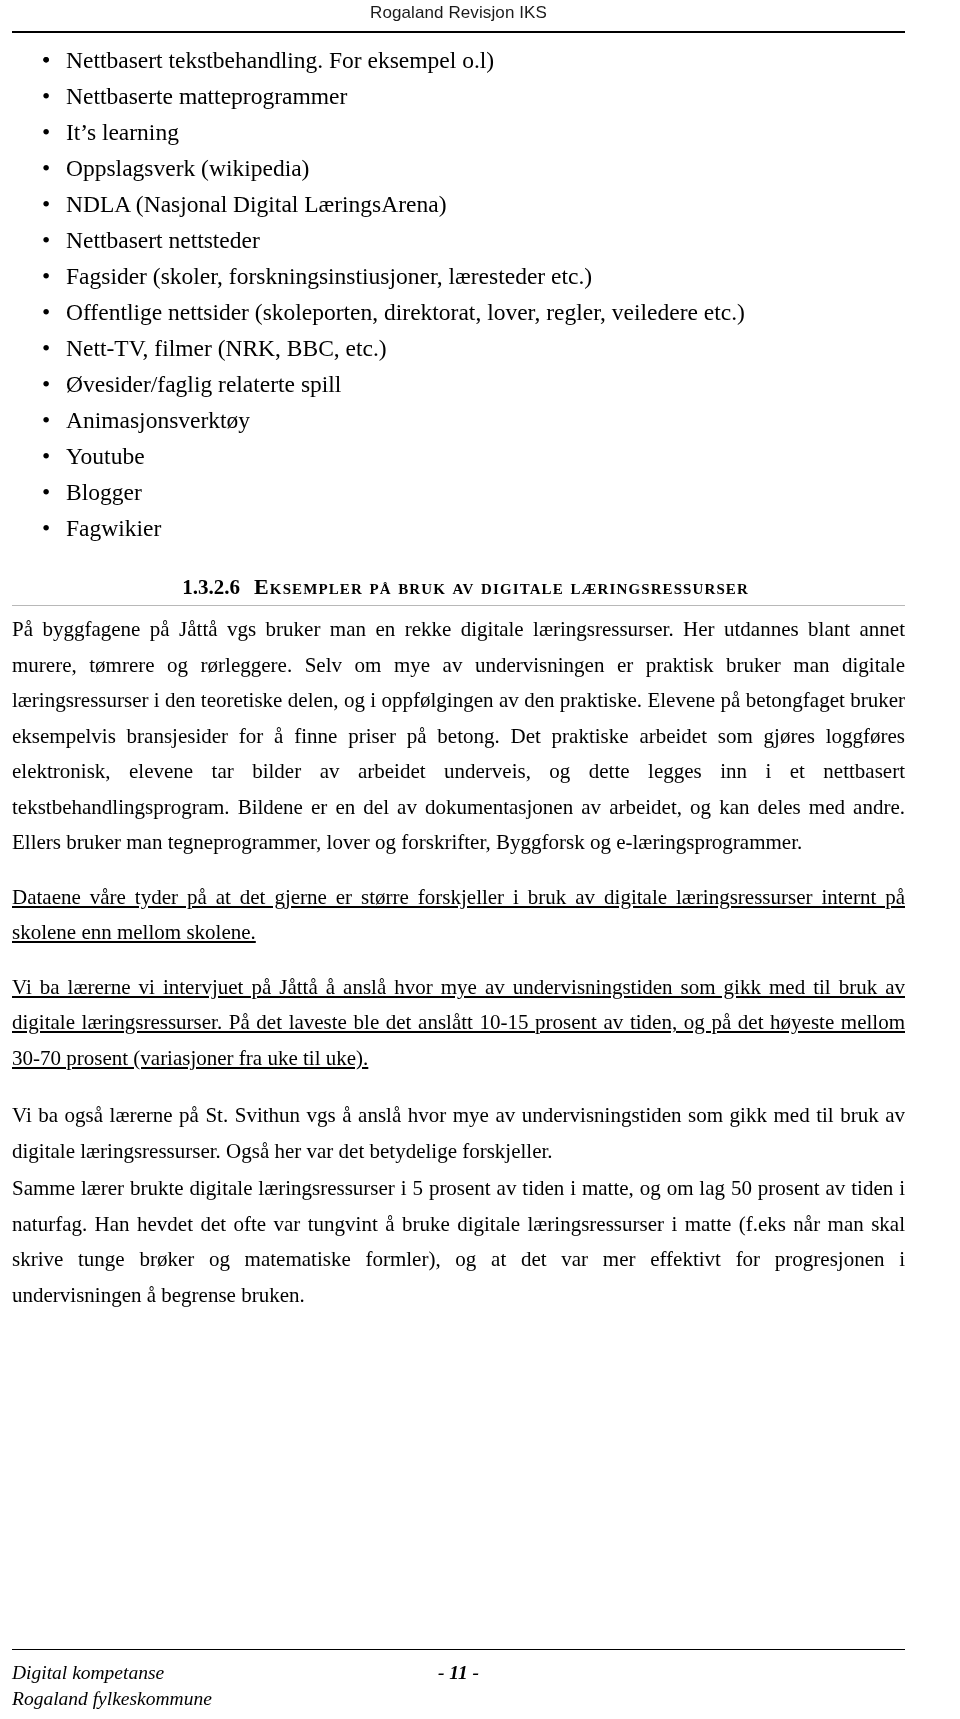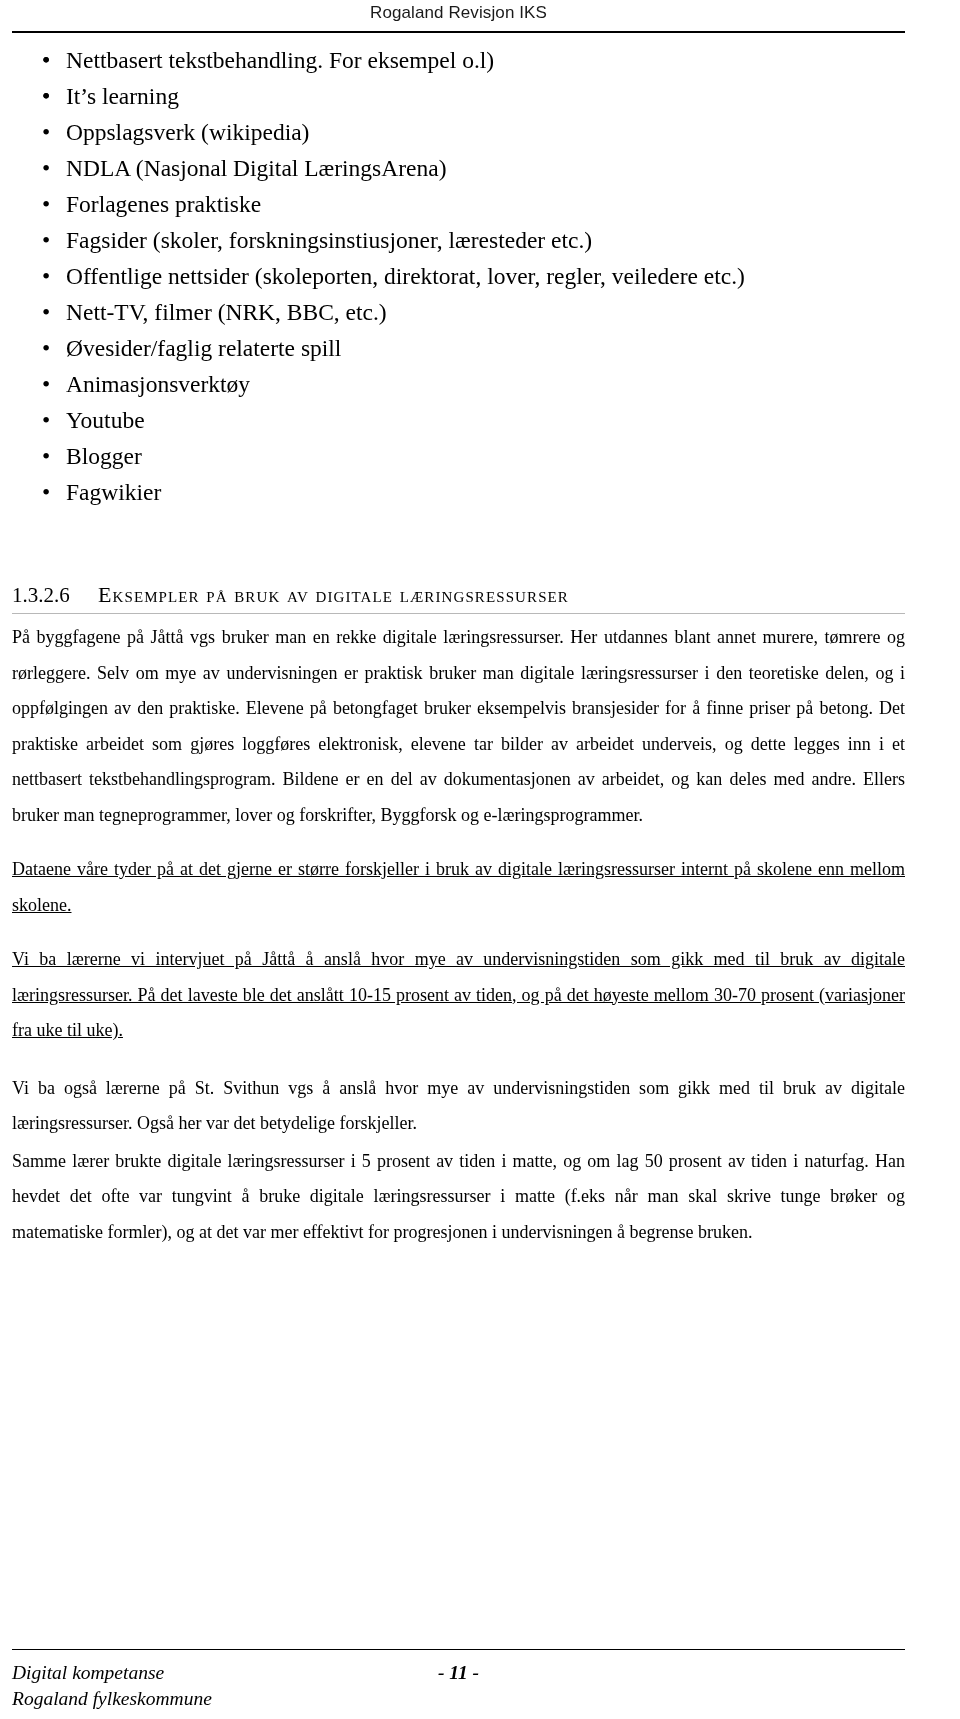--- a/index.html
+++ b/index.html
@@ -76,43 +76,44 @@
     font-size: 23.5px;
     line-height: 35.5px;
     width: 14px;
   }
   li.first-item {
     margin-bottom: 0;
   }
 
   
   .section-heading {
-    margin-top: 72px;
+    margin-top: 28px;
     font-size: 21px;
-    font-weight: normal;
+    font-weight: bold;
     line-height: 26px;
     padding-bottom: 5px;
     border-bottom: 1.5px solid #b8b8b8;
     white-space: nowrap;
+    text-align: center;
   }
   .section-heading .sec-num {
     display: inline-block;
     min-width: 86px;
     font-variant: normal;
     letter-spacing: 0px;
   }
   .section-heading .sec-title {
     font-variant: small-caps;
     letter-spacing: 1.1px;
     font-size: 22px;
   }
 
   
   p.body {
-    font-size: 18px;
+    font-size: 21px;
     line-height: 35.5px;
     text-align: justify;
     margin: 0;
     hyphens: manual;
   }
   p.body.gap-top-lg { margin-top: 19px; text-decoration: underline; }
   p.body.gap-top-md { margin-top: 22px; }
   p.body.gap-top-sm { margin-top: 2px; }
   p.body.first-after-heading { margin-top: 6px; }
 
@@ -161,36 +162,37 @@
     <ul class="bullets">
       <li class="first-item">
         <span class="bullet-mark">•</span>
       </li>
       <li>
         <span class="bullet-mark">•</span>
         <span>Nettbasert tekstbehandling. For eksempel o.l)</span>
       </li>
       <li>
         <span class="bullet-mark">•</span>
+        <span>Nettbaserte matteprogrammer</span>
       </li>
       <li>
         <span class="bullet-mark">•</span>
         <span>It’s learning</span>
       </li>
       <li>
         <span class="bullet-mark">•</span>
         <span>Oppslagsverk (wikipedia)</span>
       </li>
       <li>
         <span class="bullet-mark">•</span>
         <span>NDLA (Nasjonal Digital LæringsArena)</span>
       </li>
       <li>
         <span class="bullet-mark">•</span>
-        <span>Forlagenes praktiske</span>
+        <span>Nettbasert nettsteder</span>
       </li>
       <li>
         <span class="bullet-mark">•</span>
         <span>Fagsider (skoler, forskningsinstiusjoner, læresteder etc.)</span>
       </li>
       <li>
         <span class="bullet-mark">•</span>
         <span>Offentlige nettsider (skoleporten, direktorat, lover, regler, veiledere etc.)</span>
       </li>
       <li>

